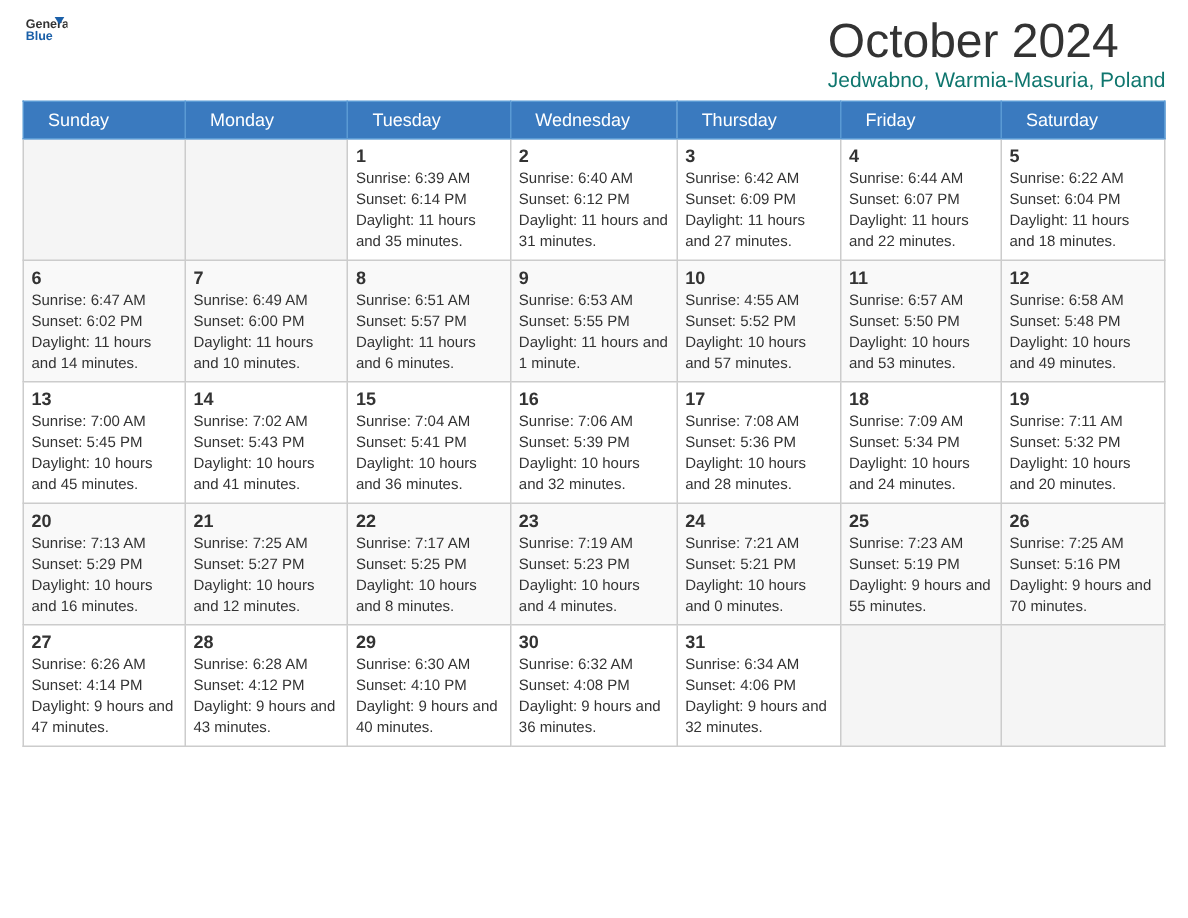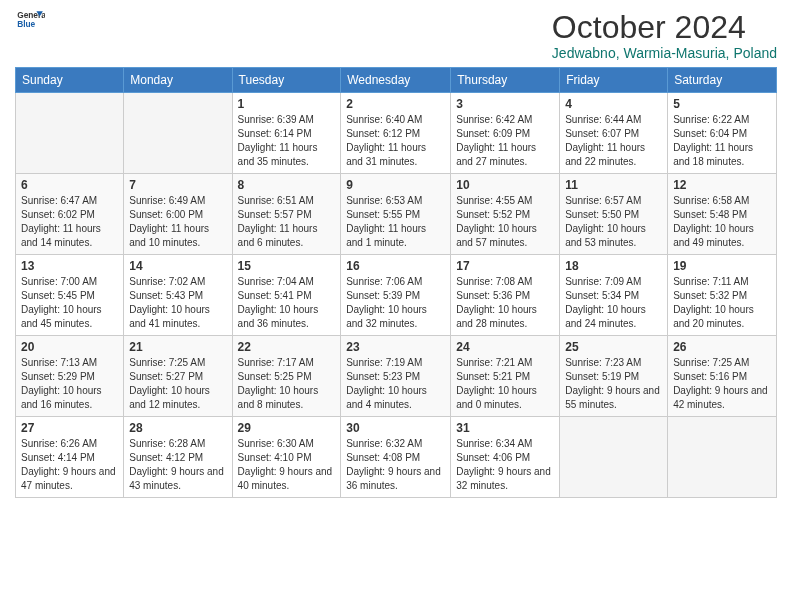--- a/index.html
+++ b/index.html
@@ -47,21 +47,21 @@
     }
     .calendar {
       width: 100%;
       border-collapse: collapse;
       font-size: 10.5px;
     }
     .calendar th {
       background: #3a7abf;
       color: #fff;
       text-align: left;
-      padding: 5px 6px;
+      padding: 5px 16px;
       font-size: 12px;
       font-weight: normal;
       border: 1px solid #5a9ad4;
     }
     .calendar td {
       border: 1px solid #ccc;
       vertical-align: top;
       padding: 4px 5px;
       width: 113px;
       min-height: 72px;
@@ -321,21 +321,21 @@
               <div>Sunrise: 7:23 AM</div>
               <div>Sunset: 5:19 PM</div>
               <div>Daylight: 9 hours and 55 minutes.</div>
             </div>
           </td>
           <td>
             <div class="day-num">26</div>
             <div class="day-detail">
               <div>Sunrise: 7:25 AM</div>
               <div>Sunset: 5:16 PM</div>
-              <div>Daylight: 9 hours and 42 minutes.</div>
+              <div>Daylight: 9 hours and 70 minutes.</div>
             </div>
           </td>
         </tr>
         <tr class="">
           <td>
             <div class="day-num">27</div>
             <div class="day-detail">
               <div>Sunrise: 6:26 AM</div>
               <div>Sunset: 4:14 PM</div>
               <div>Daylight: 9 hours and 47 minutes.</div>

